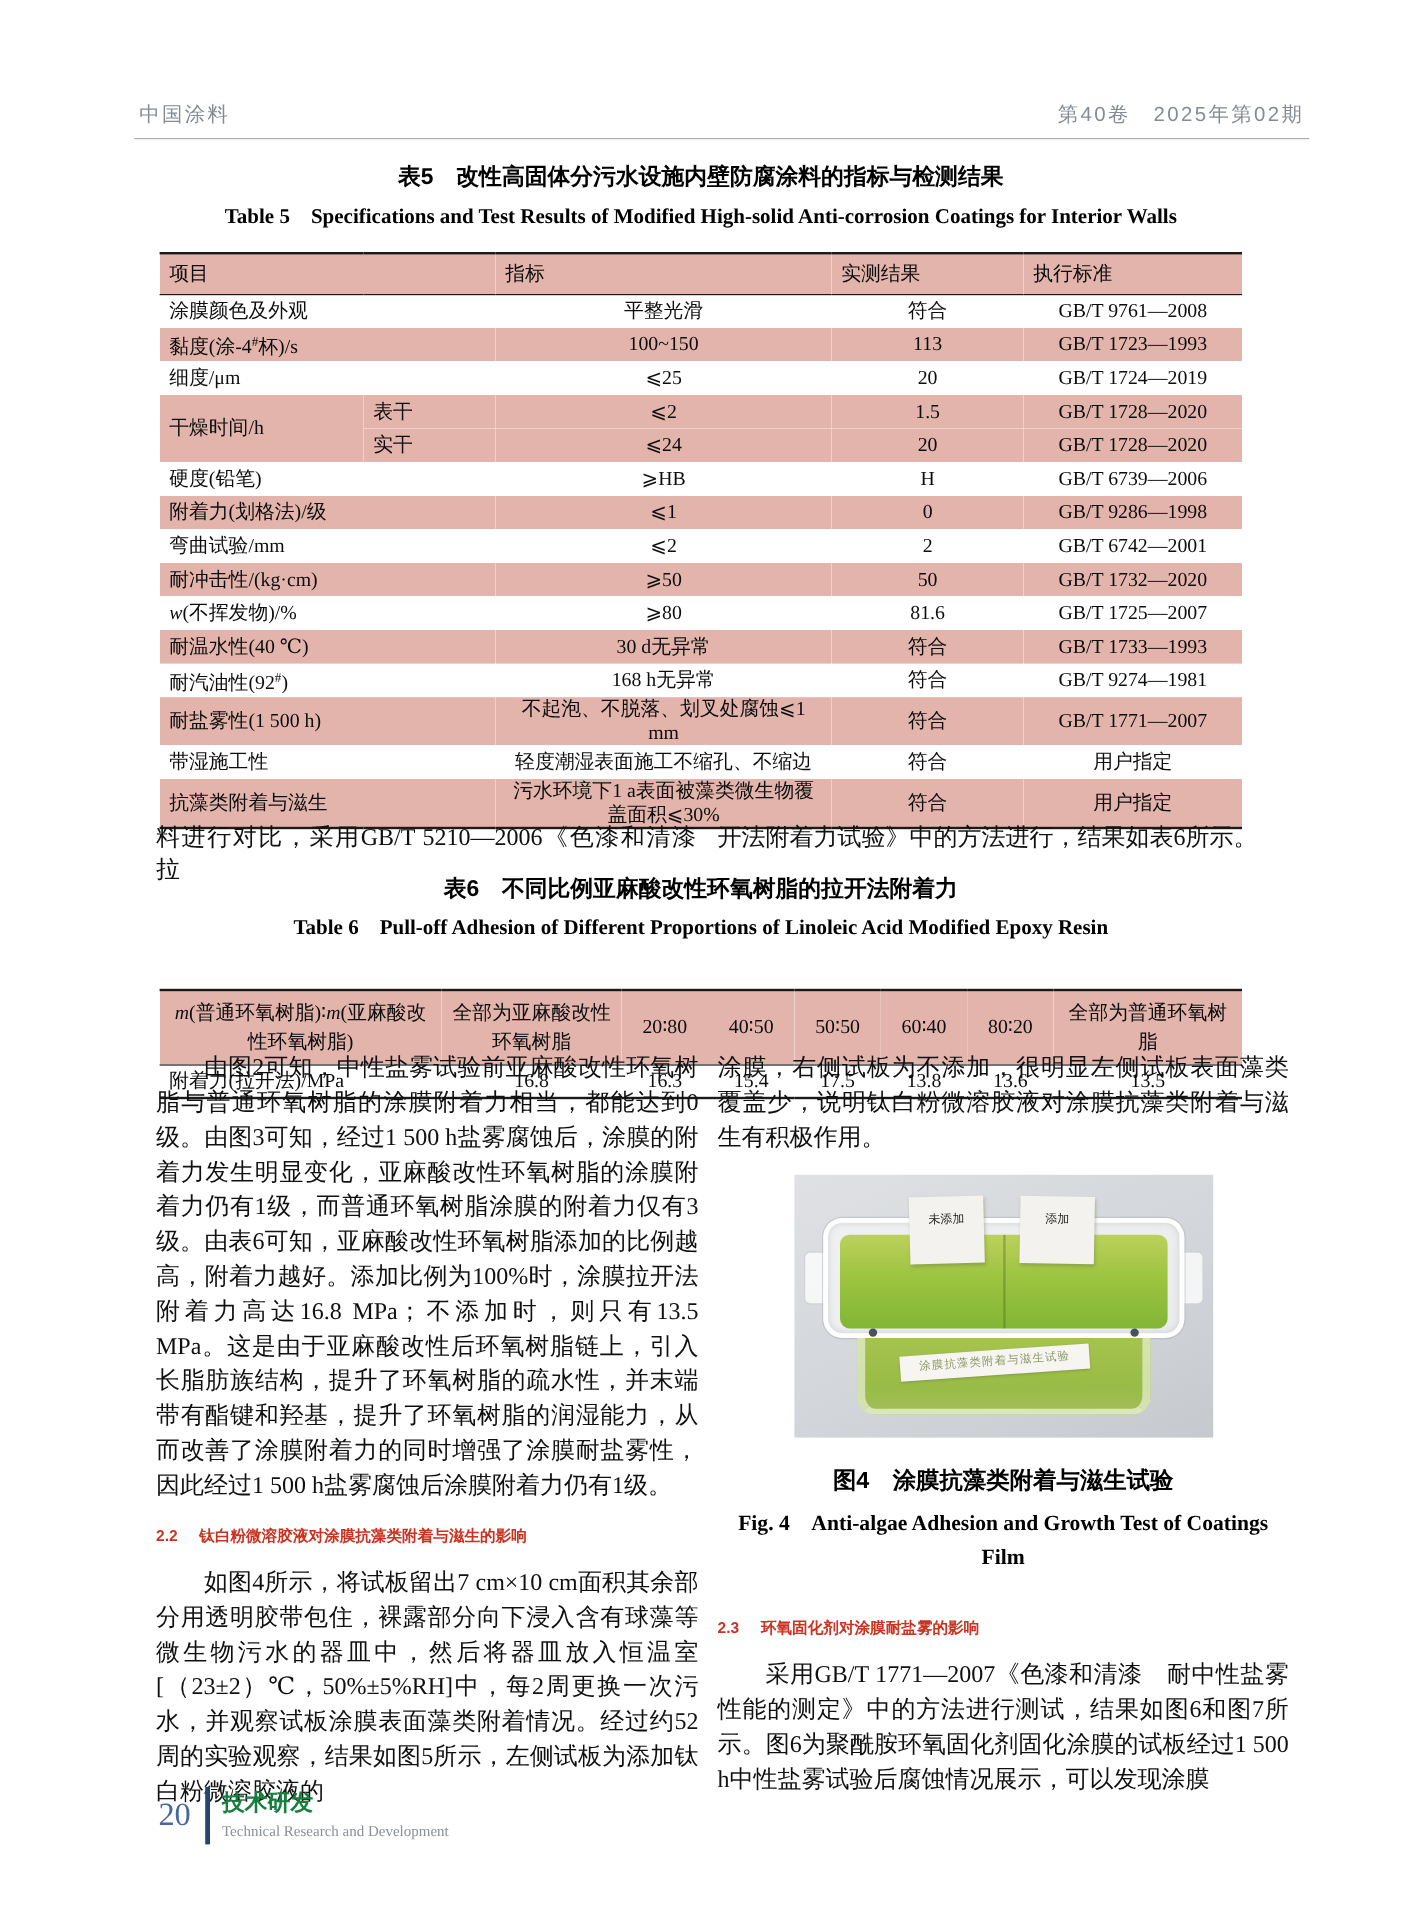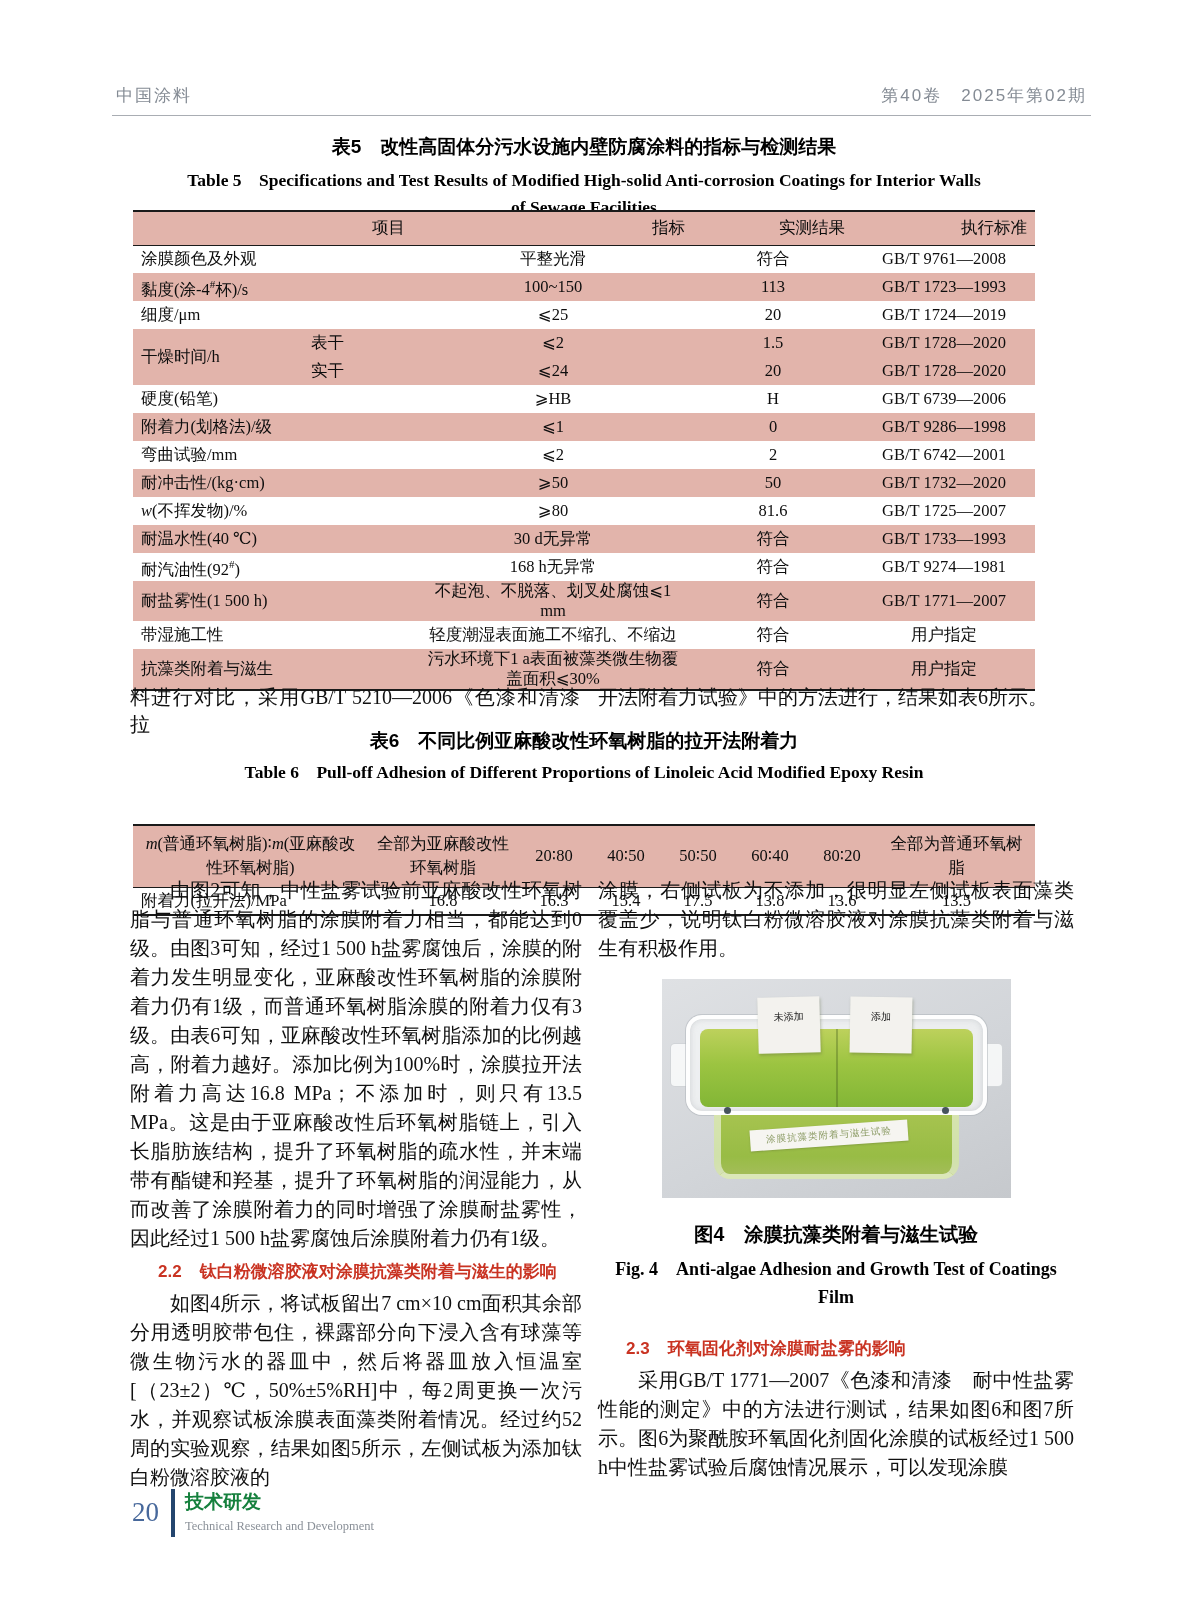--- a/index.html
+++ b/index.html
@@ -21,21 +21,21 @@
   .t5cap { position:absolute; top:134px; left:133px; width:902px; }
   .t5cap .cap-en { margin-top:7px; line-height:27px; }
 
   
   table.dtab { border-collapse:collapse; table-layout:fixed; width:902px;
                font-size:16.5px; color:#0d0d0d; }
   table.dtab td, table.dtab th { padding:0 8px; font-weight:normal; height:28px; line-height:20px; overflow:hidden; }
   tr.pk { background:#e2b4ab; }
   tr.hd { background:#e2b4ab; }
   .tb5 { position:absolute; top:210px; left:133px; border-top:2.5px solid #1a1a1a; border-bottom:2.5px solid #1a1a1a; }
-  .tb5 tr.hd th { height:34px; border-bottom:1.5px solid #1a1a1a; text-align:right; }
+  .tb5 tr.hd th { height:34px; border-bottom:1.5px solid #1a1a1a; text-align:left; }
   .c-item { text-align:left; }
   .c-sub  { text-align:left; }
   .c-spec, .c-res, .c-std { text-align:center; }
   sup { font-size:11px; }
 
   .contp { position:absolute; top:684px; left:130px; right:113px; display:flex; font-size:20px; color:#111; }
   .contp .cl { width:450px; text-align:justify; text-align-last:justify; }
   .contp .cr { width:476px; margin-left:18px; }
 
   .t6cap { position:absolute; top:728px; left:133px; width:902px; }
@@ -45,21 +45,21 @@
   .tb6 .h-first { text-align:left; }
   .tb6 td { height:34px; }
 
   
   .col { position:absolute; font-size:20px; line-height:29px; text-align:justify; color:#101010; }
   .col-l { top:876px; left:130px; width:452px; }
   .col-r { top:876px; left:598px; width:476px; }
   .para { text-indent:2em; }
   .para-cont { text-indent:0; }
   .sechead { font-family:"Liberation Sans","DejaVu Sans",sans-serif; font-weight:bold; color:#c93322;
-             font-size:17px; line-height:24px; margin-top:7px; margin-bottom:5px; text-align:left;margin-left:28px; }
+             font-size:13px; line-height:40px; margin-top:7px; margin-bottom:5px; text-align:left; }
   .sechead .snum { margin-right:18px; }
 
   
   .fig { margin-top:16px; }
   .photo { position:relative; width:349px; height:219px; margin:0 auto; overflow:hidden;
            background:linear-gradient(155deg,#dfe1e4 0%,#d2d5d9 55%,#c6c9cd 100%); }
   .tab-side { position:absolute; width:20px; height:44px; background:rgba(250,251,251,0.85);
               border:1px solid rgba(200,204,208,0.8); border-radius:5px; top:64px; }
   .tab-l { left:8px; } .tab-r { right:8px; }
   .tub-rim { position:absolute; left:24px; right:24px; top:36px; height:100px;
@@ -100,21 +100,20 @@
   <div class="phead">
     <span>中国涂料</span>
     <span>第40卷　2025年第02期</span>
   </div>
   <div class="phead-rule"></div>
 
   <div class="t5cap">
     <div class="cap-zh">表5　改性高固体分污水设施内壁防腐涂料的指标与检测结果</div>
     <div class="cap-en">
       <div>Table 5　Specifications and Test Results of Modified High-solid Anti-corrosion Coatings for Interior Walls</div>
-      <div>of Sewage Facilities</div>
     </div>
   </div>
 
   <table class="dtab tb5">
     <colgroup>
         <col style="width:170px">
         <col style="width:110px">
         <col style="width:280px">
         <col style="width:160px">
         <col style="width:182px">

